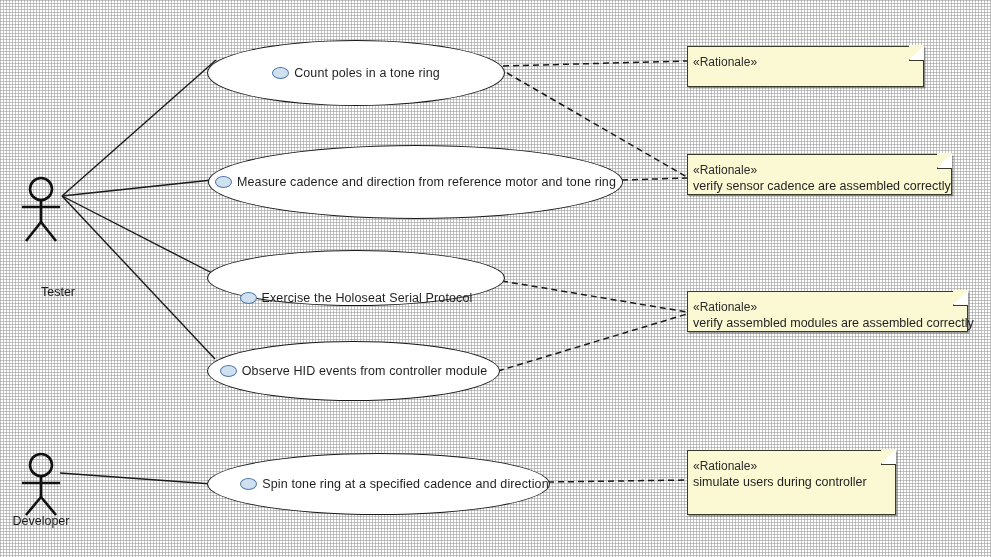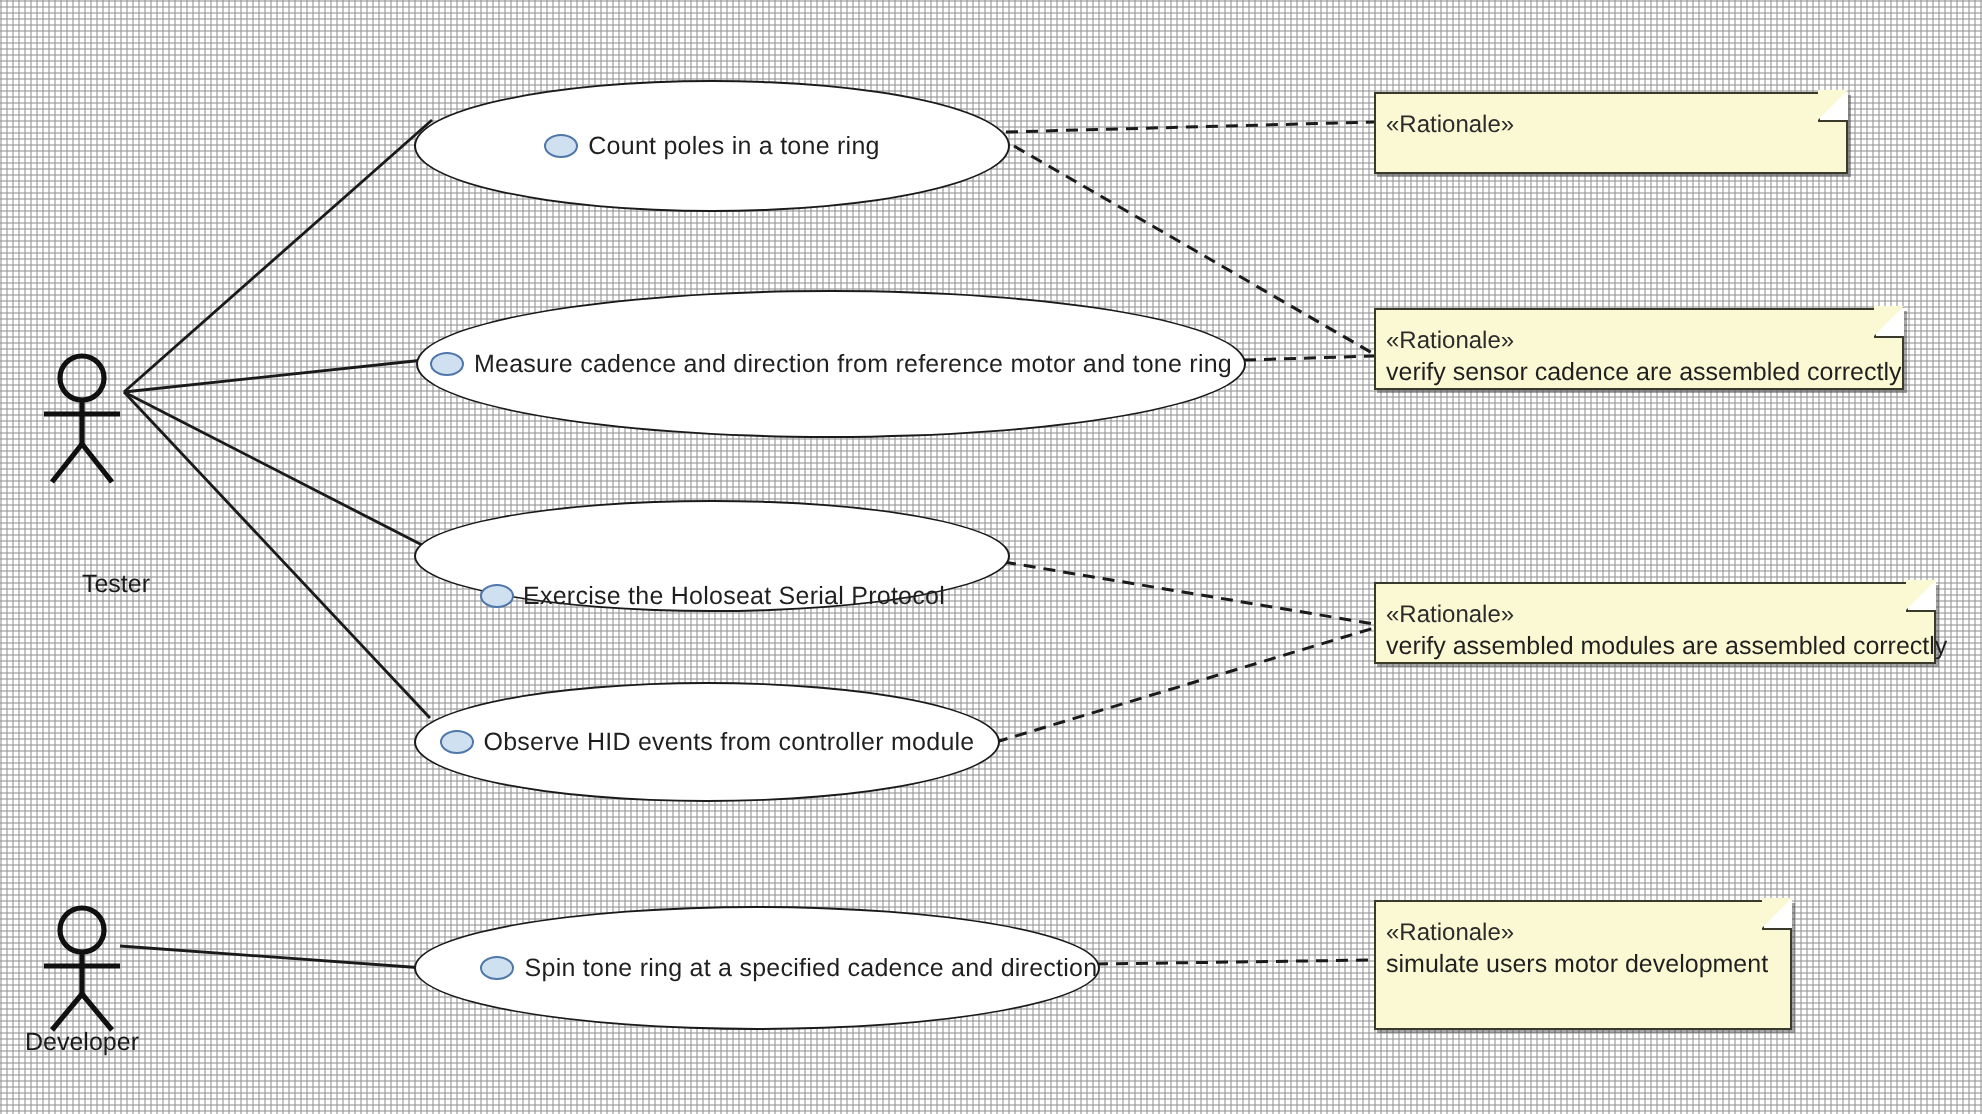--- a/index.html
+++ b/index.html
@@ -206,16 +206,16 @@
 
   <div class="note" style="left:687px; top:291px; width:281px; height:41px;">
     <span class="fold"></span>
     <div class="note-stereotype">«Rationale»</div>
     <div class="note-body">verify assembled modules are assembled correctly</div>
   </div>
 
   <div class="note" style="left:687px; top:450px; width:209px; height:65px;">
     <span class="fold"></span>
     <div class="note-stereotype">«Rationale»</div>
-    <div class="note-body">simulate users motor development</div>
+    <div class="note-body">simulate users during controller</div>
   </div>
 
 </div>
 
 </body></html>

